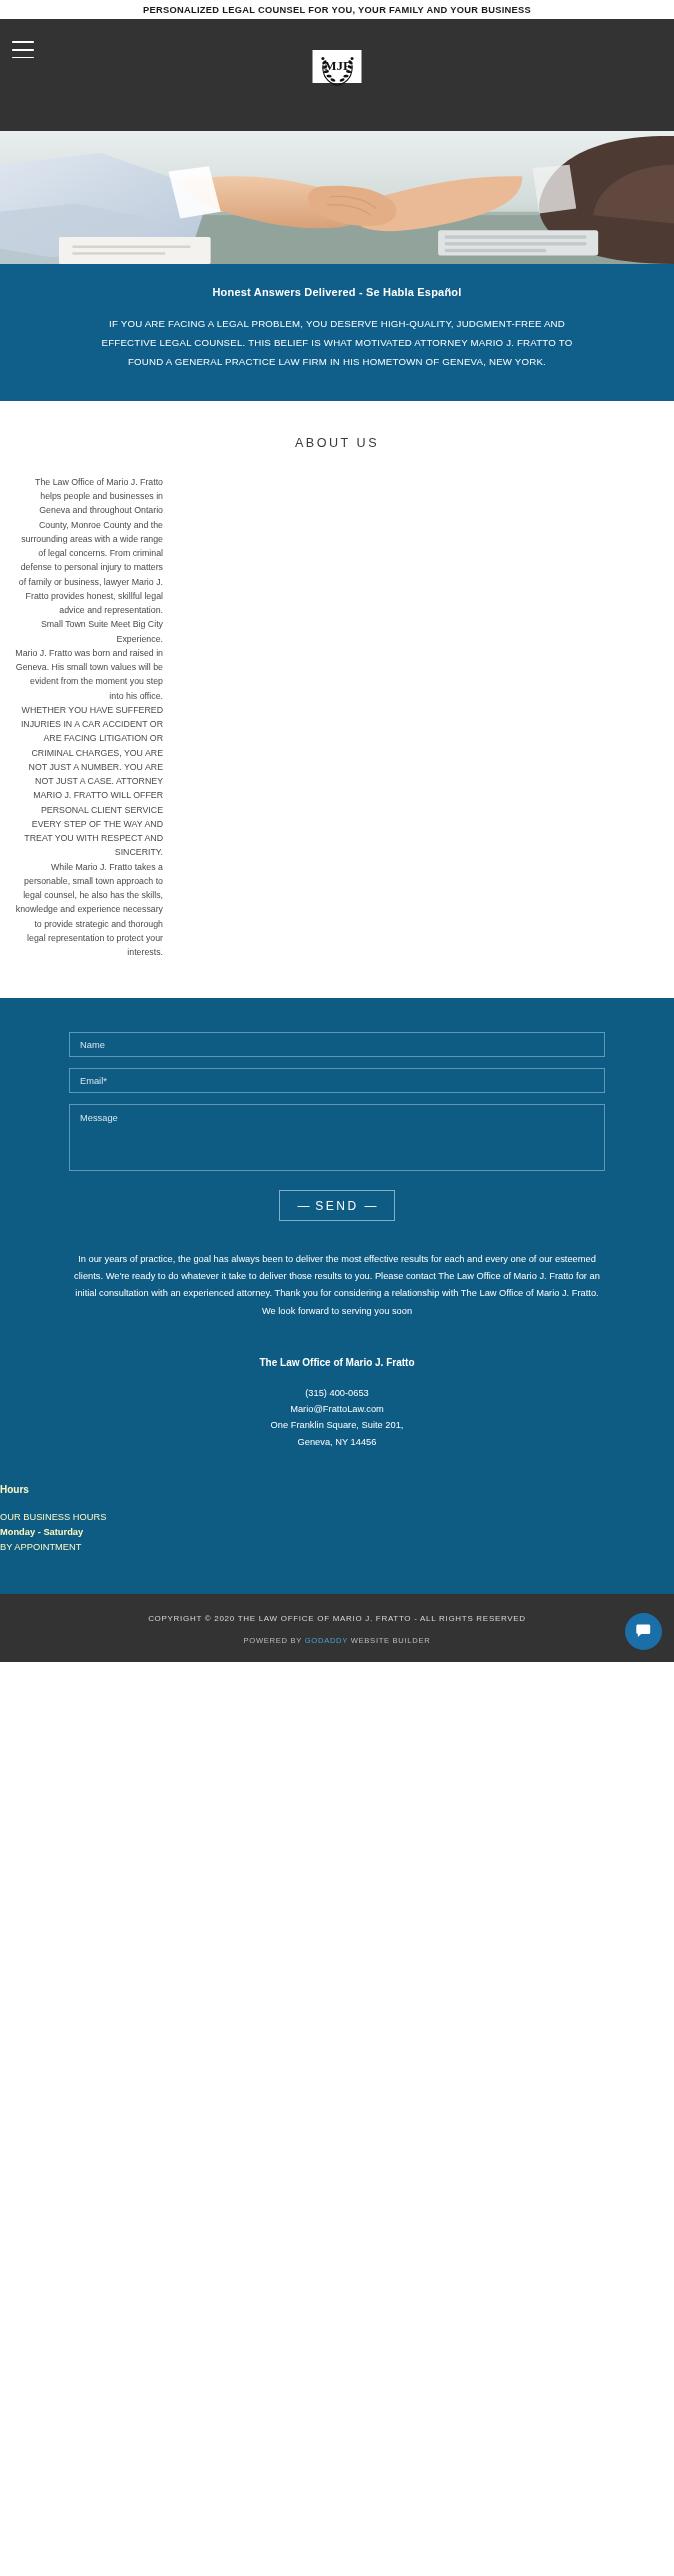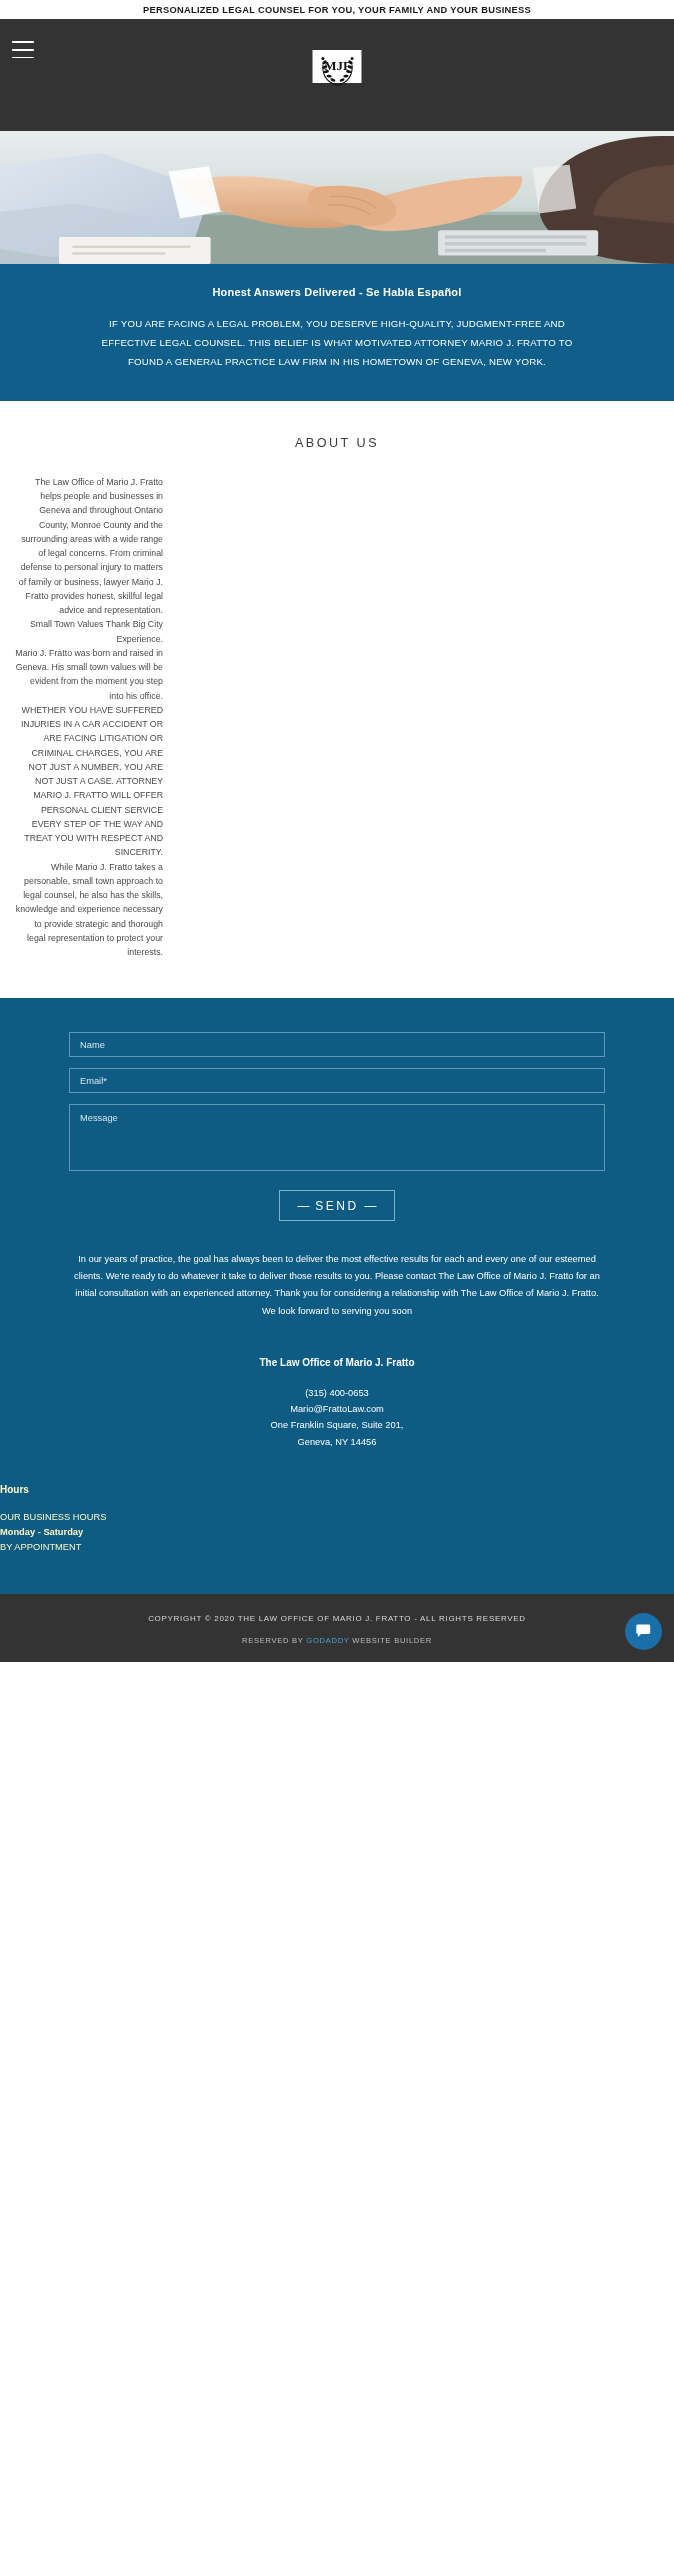--- a/index.html
+++ b/index.html
@@ -323,21 +323,21 @@
 
   <div class="band-blue">
     <h2>Honest Answers Delivered - Se Habla Español</h2>
     <p>IF YOU ARE FACING A LEGAL PROBLEM, YOU DESERVE HIGH-QUALITY, JUDGMENT-FREE AND EFFECTIVE LEGAL COUNSEL. THIS BELIEF IS WHAT MOTIVATED ATTORNEY MARIO J. FRATTO TO FOUND A GENERAL PRACTICE LAW FIRM IN HIS HOMETOWN OF GENEVA, NEW YORK.</p>
   </div>
 
   <div class="about">
     <h2>ABOUT US</h2>
     <div class="about-col">
       <p>The Law Office of Mario J. Fratto helps people and businesses in Geneva and throughout Ontario County, Monroe County and the surrounding areas with a wide range of legal concerns. From criminal defense to personal injury to matters of family or business, lawyer Mario J. Fratto provides honest, skillful legal advice and representation.</p>
-      <p>Small Town Values Thank Big City Experience.</p>
+      <p>Small Town Suite Meet Big City Experience.</p>
       <p>Mario J. Fratto was born and raised in Geneva. His small town values will be evident from the moment you step into his office.</p>
       <p>WHETHER YOU HAVE SUFFERED INJURIES IN A CAR ACCIDENT OR ARE FACING LITIGATION OR CRIMINAL CHARGES, YOU ARE NOT JUST A NUMBER. YOU ARE NOT JUST A CASE. ATTORNEY MARIO J. FRATTO WILL OFFER PERSONAL CLIENT SERVICE EVERY STEP OF THE WAY AND TREAT YOU WITH RESPECT AND SINCERITY.</p>
       <p>While Mario J. Fratto takes a personable, small town approach to legal counsel, he also has the skills, knowledge and experience necessary to provide strategic and thorough legal representation to protect your interests.</p>
     </div>
   </div>
 
   <div class="results">
 
     <div class="form">
       <input type="text" placeholder="Name" style="">
@@ -366,21 +366,21 @@
       <div class="htitle">Hours</div>
       <div class="line">OUR BUSINESS HOURS</div>
       <div class="line bold">Monday - Saturday</div>
       <div class="line">BY APPOINTMENT</div>
     </div>
   </div>
 
   <div class="footer">
     <div class="copy">COPYRIGHT © 2020 THE LAW OFFICE OF MARIO J. FRATTO - ALL RIGHTS RESERVED</div>
     <div class="powered">
-      <span>RESERVED BY </span><a href="#">GODADDY</a><span> WEBSITE BUILDER</span>
+      <span>POWERED BY </span><a href="#">GODADDY</a><span> WEBSITE BUILDER</span>
     </div>
   </div>
 
   <div class="chat-bubble">
     <svg viewBox="0 0 24 24">
       <path d="M3 5.2C3 4.1 3.9 3.2 5 3.2h14c1.1 0 2 .9 2 2v8.4c0 1.1-.9 2-2 2H9.3L5 19.4v-3.8C3.9 15.6 3 14.7 3 13.6z" fill="#ffffff"></path>
     </svg>
   </div>
 
 </div>

